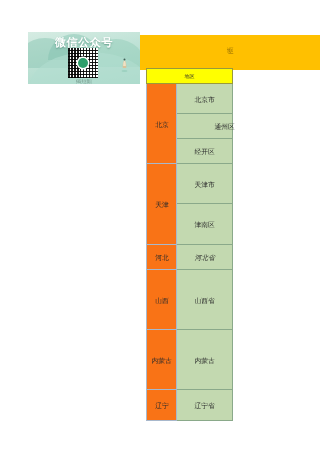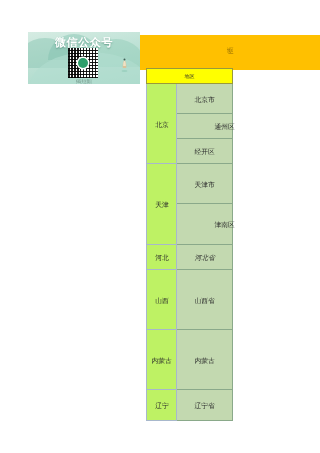--- a/index.html
+++ b/index.html
@@ -151,21 +151,21 @@
   #region-table .col-region { width: 30px; }
   #region-table .col-sub    { width: 24px; }
 
   #header-cell {
     background: #ffff00;
     height: 14px;
     border: 1px solid #9a9a3a !important;
     font-weight: normal;
   }
   .cell-region {
-    background: #bef264;
+    background: #f97316;
     border-color: #a8b8cc !important;
   }
   .cell-sub {
     background: #c3d9b0;
     border-color: #8aa98a !important;
   }
 </style>
 </head>
 <body>
 
@@ -210,21 +210,21 @@
         <td class="cell-sub" style="height: 24px; padding-left: 40px;"><span>通州区</span></td>
       </tr>
       <tr>
         <td class="cell-sub" style="height: 24px; text-decoration: underline;"><span>经开区</span></td>
       </tr>
       <tr>
         <td class="cell-region" rowspan="2"><span>天津</span></td>
         <td class="cell-sub" style="height: 39px;"><span>天津市</span></td>
       </tr>
       <tr>
-        <td class="cell-sub" style="height: 40px; text-align: right;"><span>津南区</span></td>
+        <td class="cell-sub" style="height: 40px;"><span>津南区</span></td>
       </tr>
       <tr>
         <td class="cell-region" rowspan="1"><span>河北</span></td>
         <td class="cell-sub" style="height: 24px; font-style: italic;"><span>河北省</span></td>
       </tr>
       <tr>
         <td class="cell-region" rowspan="1"><span>山西</span></td>
         <td class="cell-sub" style="height: 59px;"><span>山西省</span></td>
       </tr>
       <tr>

